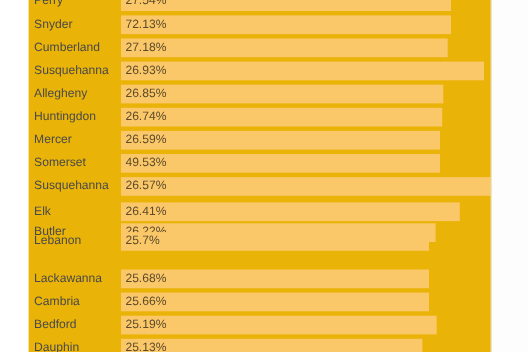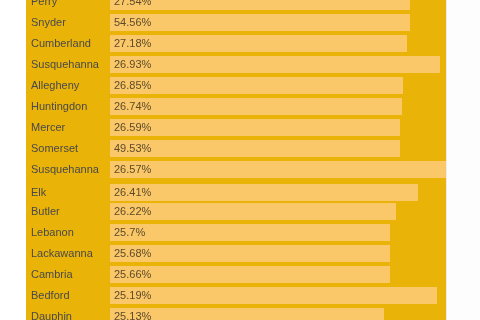--- a/index.html
+++ b/index.html
@@ -101,21 +101,21 @@
         <div class="bar-track">
           <div class="bar" style="width: 300.436px;">
             <div class="bar-value">27.54%</div>
           </div>
         </div>
       </div>
       <div class="row" style="top: 14px;">
         <div class="row-label">Snyder</div>
         <div class="bar-track">
           <div class="bar" style="width: 299.673px;">
-            <div class="bar-value">54.56%</div>
+            <div class="bar-value">72.13%</div>
           </div>
         </div>
       </div>
       <div class="row" style="top: 35px;">
         <div class="row-label">Cumberland</div>
         <div class="bar-track">
           <div class="bar" style="width: 296.509px;">
             <div class="bar-value">27.18%</div>
           </div>
         </div>
@@ -177,21 +177,21 @@
         </div>
       </div>
       <div class="row" style="top: 203px;">
         <div class="row-label">Butler</div>
         <div class="bar-track">
           <div class="bar" style="width: 286.036px;">
             <div class="bar-value">26.22%</div>
           </div>
         </div>
       </div>
-      <div class="row" style="top: 224px;">
+      <div class="row" style="top: 211px;">
         <div class="row-label">Lebanon</div>
         <div class="bar-track">
           <div class="bar" style="width: 280.364px;">
             <div class="bar-value">25.7%</div>
           </div>
         </div>
       </div>
       <div class="row" style="top: 245px;">
         <div class="row-label">Lackawanna</div>
         <div class="bar-track">
@@ -204,21 +204,21 @@
         <div class="row-label">Cambria</div>
         <div class="bar-track">
           <div class="bar" style="width: 279.927px;">
             <div class="bar-value">25.66%</div>
           </div>
         </div>
       </div>
       <div class="row" style="top: 287px;">
         <div class="row-label">Bedford</div>
         <div class="bar-track">
-          <div class="bar" style="width: 327px;">
+          <div class="bar" style="width: 287px;">
             <div class="bar-value">25.19%</div>
           </div>
         </div>
       </div>
       <div class="row" style="top: 308px;">
         <div class="row-label">Dauphin</div>
         <div class="bar-track">
           <div class="bar" style="width: 274.145px;">
             <div class="bar-value">25.13%</div>
           </div>

